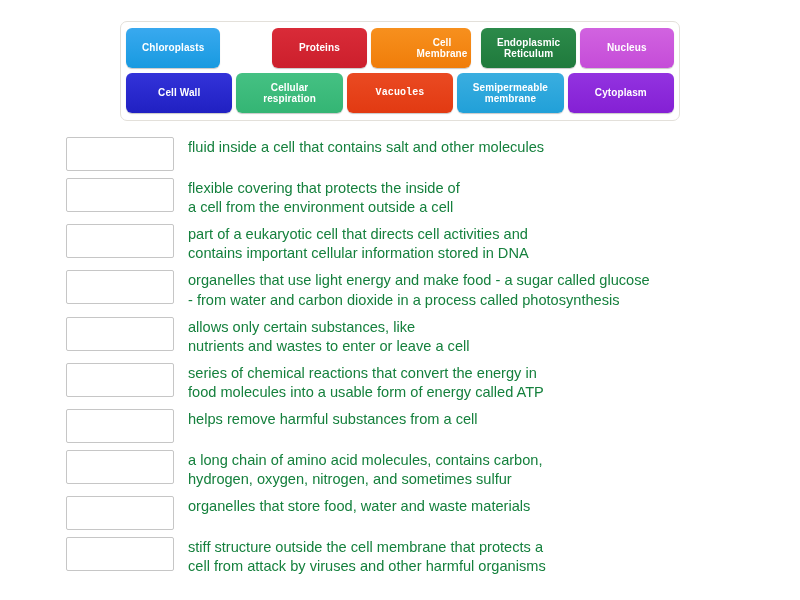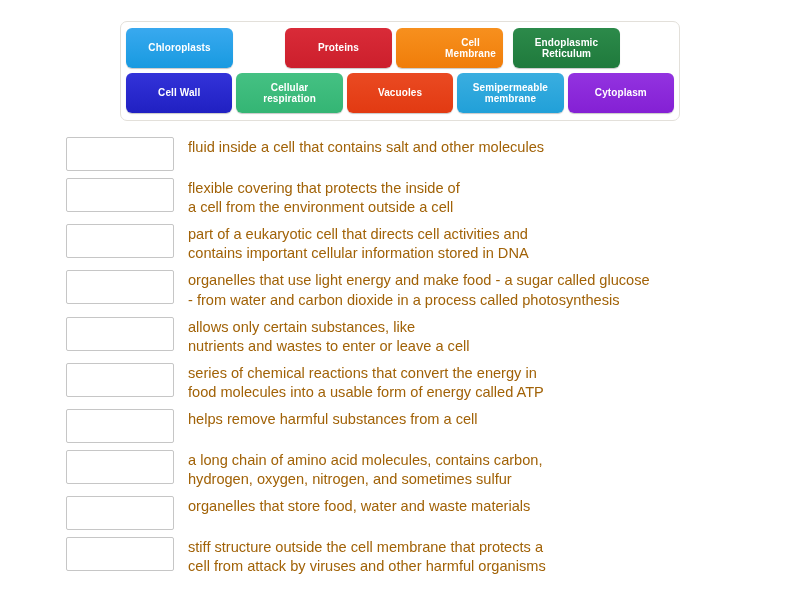--- a/index.html
+++ b/index.html
@@ -73,43 +73,44 @@
     background: #ffffff;
     border: 1px solid #c6c6c6;
     border-radius: 2px;
     box-sizing: border-box;
     flex: 0 0 auto;
     cursor: pointer;
   }
   .def-text {
     margin-left: 14px;
     font-size: 14.6px;
-    color: #a16207;
+    color: #15803d;
     line-height: 1.31;
     padding-top: 1px;
     white-space: pre-line;
     flex: 1 1 auto;
   }
 </style>
 </head>
 <body>
 
 <div id="word-bank">
     <div class="tile-row">
       <div class="tile" style="background: linear-gradient(rgb(57, 169, 239), rgb(24, 154, 224)); white-space: pre-line;">Chloroplasts</div>
       <div class="tile" style="background: linear-gradient(rgb(217, 43, 56), rgb(204, 31, 44)); white-space: pre-line; margin-left: 48px;">Proteins</div>
       <div class="tile" style="background: linear-gradient(rgb(247, 144, 30), rgb(240, 125, 10)); white-space: pre-line; padding-left: 46px;">Cell Membrane</div>
       <div class="tile" style="background: linear-gradient(rgb(44, 138, 74), rgb(31, 122, 60)); white-space: pre-line; margin-left: 6px;">Endoplasmic
 Reticulum</div>
+      <div class="tile" style="background: linear-gradient(rgb(209, 99, 224), rgb(197, 76, 216)); white-space: pre-line;">Nucleus</div>
     </div>
     <div class="tile-row">
       <div class="tile" style="background: linear-gradient(rgb(51, 51, 217), rgb(32, 32, 194)); white-space: pre-line;">Cell Wall</div>
       <div class="tile" style="background: linear-gradient(rgb(69, 193, 131), rgb(52, 181, 116)); white-space: pre-line;">Cellular
 respiration</div>
-      <div class="tile" style="background: linear-gradient(rgb(234, 74, 34), rgb(226, 58, 18)); white-space: pre-line;">Vacuoles</div>
+      <div class="tile" style="background: linear-gradient(rgb(234, 74, 34), rgb(226, 58, 18)); white-space: pre-line; font-family: Liberation Mono, monospace;">Vacuoles</div>
       <div class="tile" style="background: linear-gradient(rgb(58, 174, 224), rgb(33, 160, 216)); white-space: pre-line;">Semipermeable
 membrane</div>
       <div class="tile" style="background: linear-gradient(rgb(147, 51, 224), rgb(132, 32, 212)); white-space: pre-line;">Cytoplasm</div>
     </div>
   </div>
 
 <div id="definition-list">
     <div class="def-row">
       <div class="drop-box"></div>
       <div class="def-text">fluid inside a cell that contains salt and other molecules</div>

